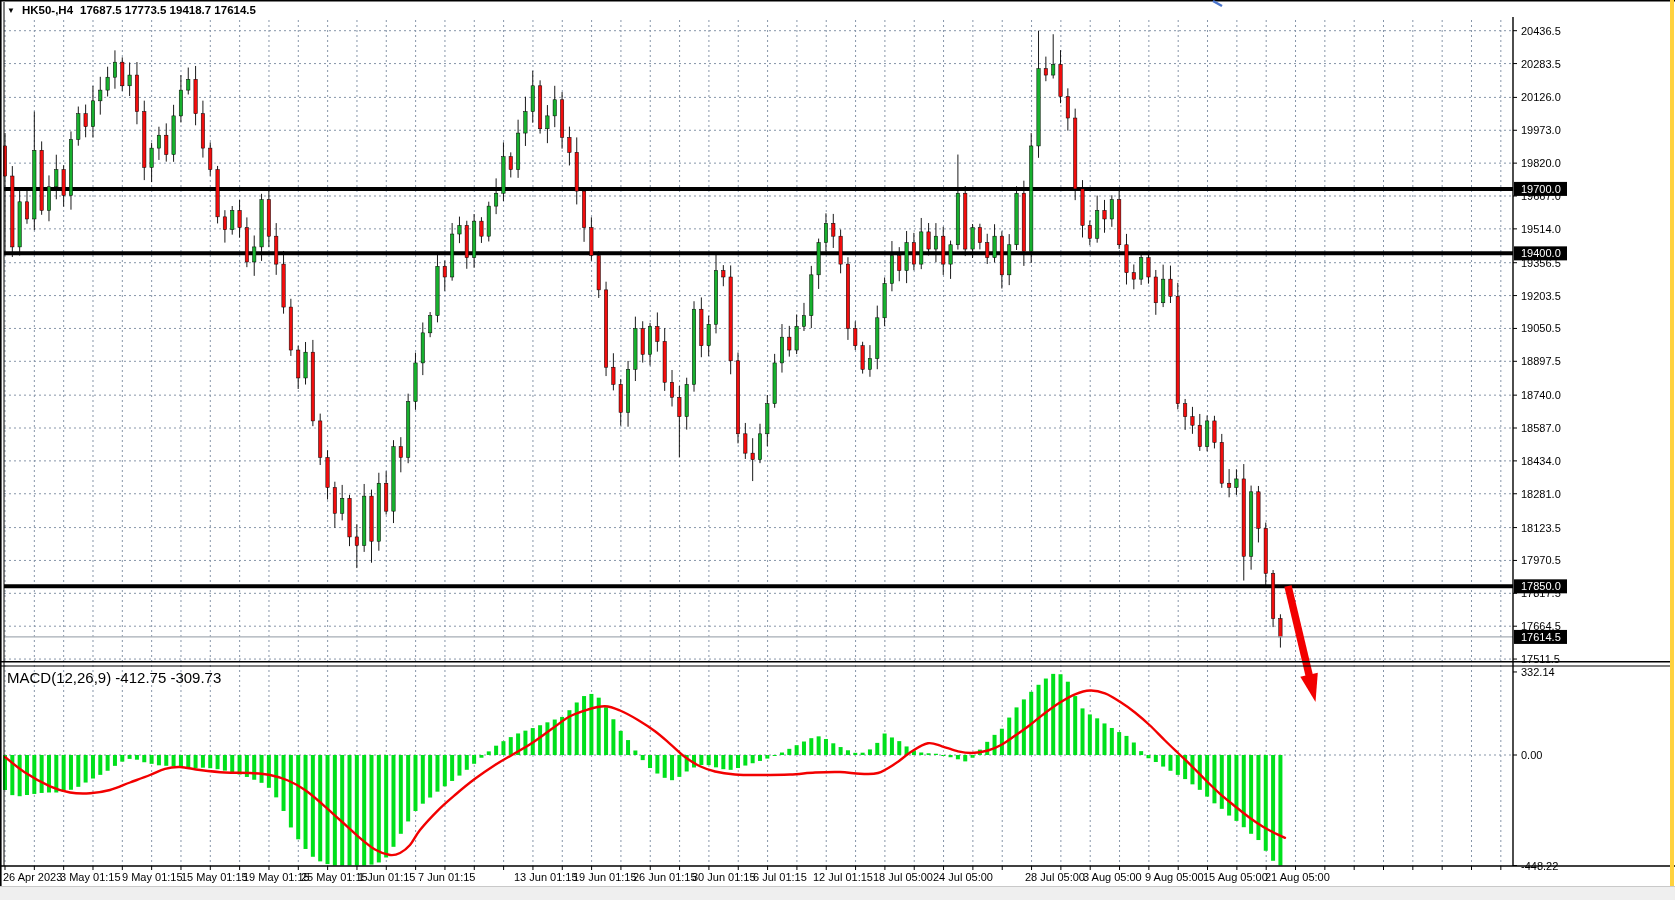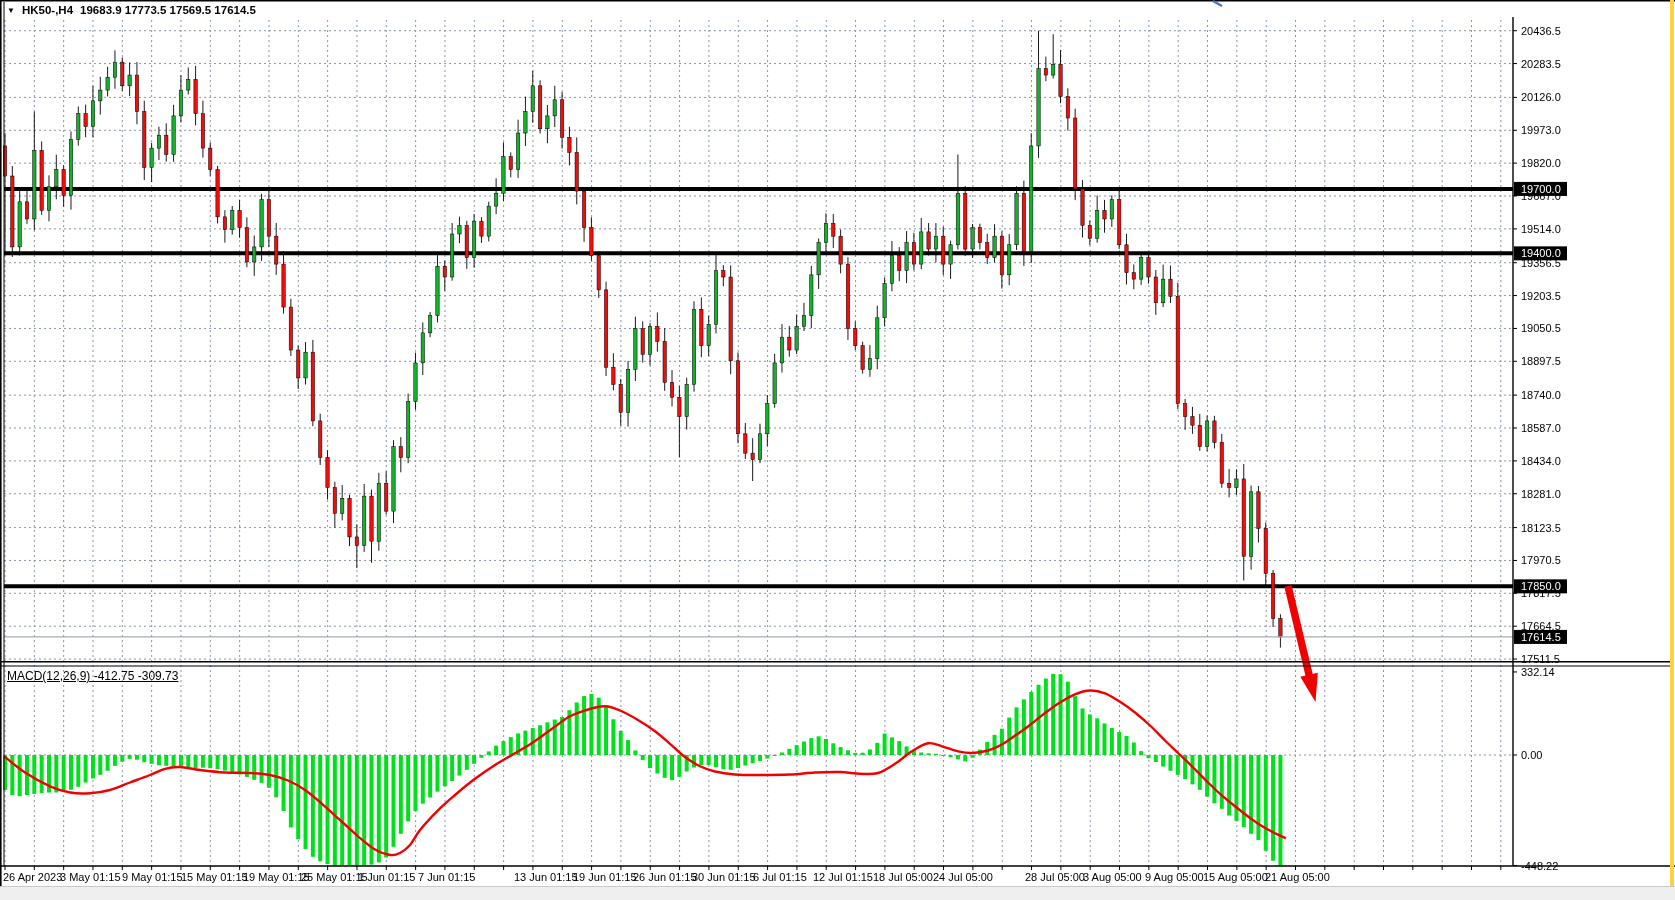--- a/index.html
+++ b/index.html
@@ -1,35 +1,35 @@
 <!DOCTYPE html>
 <html><head>
 <meta charset="utf-8">
 <style>
   html,body{margin:0;padding:0;background:#fff;}
   #window{position:relative;width:1675px;height:900px;background:#fff;overflow:hidden;
           font-family:"Liberation Sans",sans-serif;}
   #symbol-bar{position:absolute;top:4px;left:7px;display:flex;align-items:center;gap:7px;
               font-size:11.5px;font-weight:700;color:#000;z-index:5;}
   #symbol-bar .tri{font-size:8px;line-height:1;transform:translateY(0.5px);}
-  #macd-label{position:absolute;top:669px;left:7px;font-size:12px;color:#000;z-index:5;text-decoration:underline;}
+  #macd-label{position:absolute;top:669px;left:7px;font-size:15px;color:#000;z-index:5;}
   #bottom-strip{position:absolute;left:0;top:886px;width:1675px;height:14px;background:#efefef;
                 border-top:1px solid #c9c9c9;}
   #right-edge{position:absolute;left:1670px;top:0;width:4px;height:886px;background:#ffd23e;}
   svg{position:absolute;left:0;top:0;}
   text{font-family:"Liberation Sans",sans-serif;}
 </style>
 </head>
 <body>
 
 <div id="window">
   <div id="symbol-bar">
     <span class="tri">▼</span>
     <span>HK50-,H4</span>
-    <span>19683.9 17773.5 17569.5 17614.5</span>
+    <span>17687.5 17773.5 19418.7 17614.5</span>
   </div>
   <div id="macd-label">MACD(12,26,9) -412.75 -309.73</div>
   <svg id="chart-svg" width="1675" height="900">
       <g stroke="#8796a9" stroke-width="1" stroke-dasharray="2 3">
         <line x1="5" y1="20" x2="5" y2="866"></line>
         <line x1="34.33" y1="20" x2="34.33" y2="866"></line>
         <line x1="63.66" y1="20" x2="63.66" y2="866"></line>
         <line x1="92.99" y1="20" x2="92.99" y2="866"></line>
         <line x1="122.32" y1="20" x2="122.32" y2="866"></line>
         <line x1="151.64999999999998" y1="20" x2="151.64999999999998" y2="866"></line>

